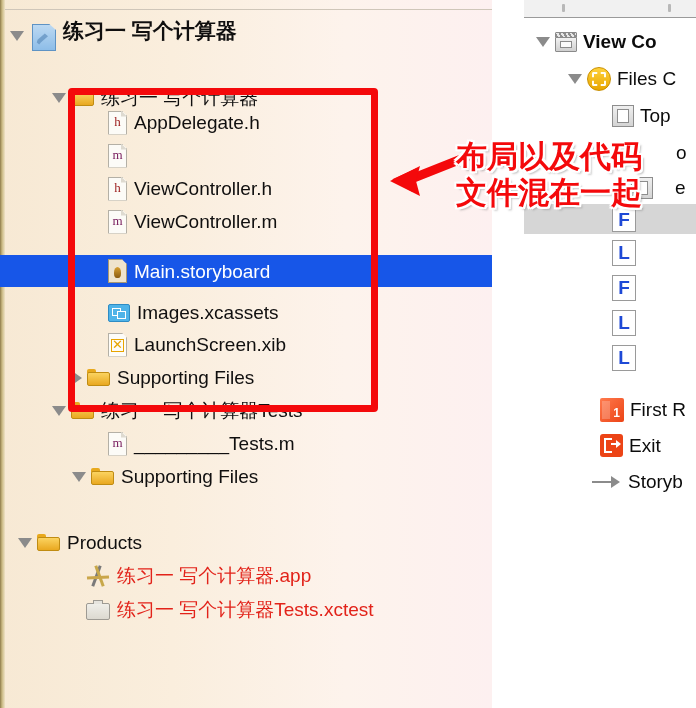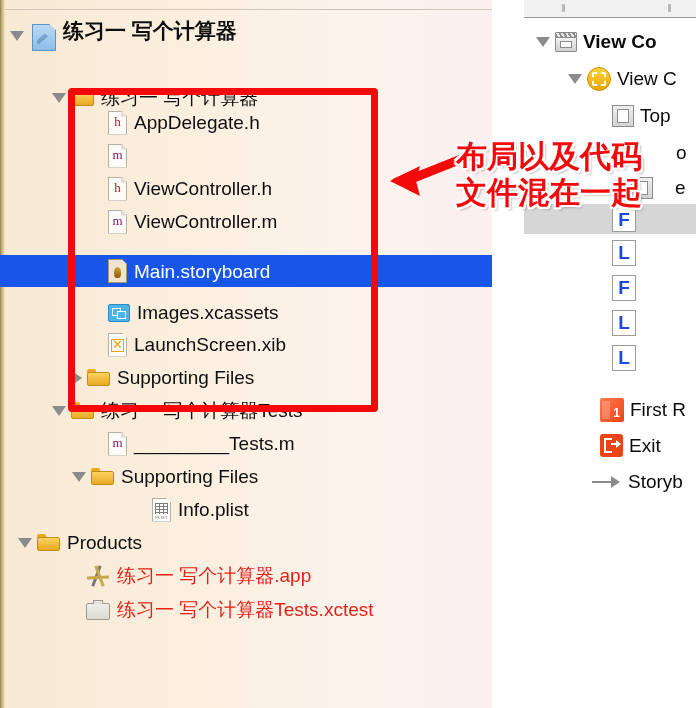--- a/index.html
+++ b/index.html
@@ -329,28 +329,20 @@
 
     <div class="row" style="left:72px;top:463px;">
       <div class="tri open"></div>
       <div class="ic ic-folder">
           <div class="tab"></div>
           <div class="body"></div>
         </div>
       <span class="row-label">Supporting Files</span>
     </div>
 
-    <div class="row" style="left:152px;top:496px;">
-      <div class="ic ic-plist">
-        <div class="page"></div>
-          <div class="grid"></div>
-          <div class="cap">PLIST</div>
-      </div>
-      <span class="row-label">Info.plist</span>
-    </div>
 
     <div class="row" style="left:86px;top:562px;">
       <div class="ic ic-app">
         <div class="l1"></div>
           <div class="l2"></div>
           <div class="bar"></div>
       </div>
       <span class="row-label red">练习一 写个计算器.app</span>
     </div>
 
@@ -386,21 +378,21 @@
       </div>
       <span class="o-label">View Co</span>
     </div>
 
     <div class="o-row" style="left:44px;top:47px;">
       <div class="tri open"></div>
       <div class="ic-vc">
         <div class="disc"></div>
           <div class="inner"></div>
       </div>
-      <span class="o-label">View C</span>
+      <span class="o-label">Files C</span>
     </div>
 
     <div class="o-row" style="left:88px;top:84px;">
       <div class="ic-view">
         <div class="frame"></div>
           <div class="inner"></div>
       </div>
       <span class="o-label">Top</span>
     </div>
 

